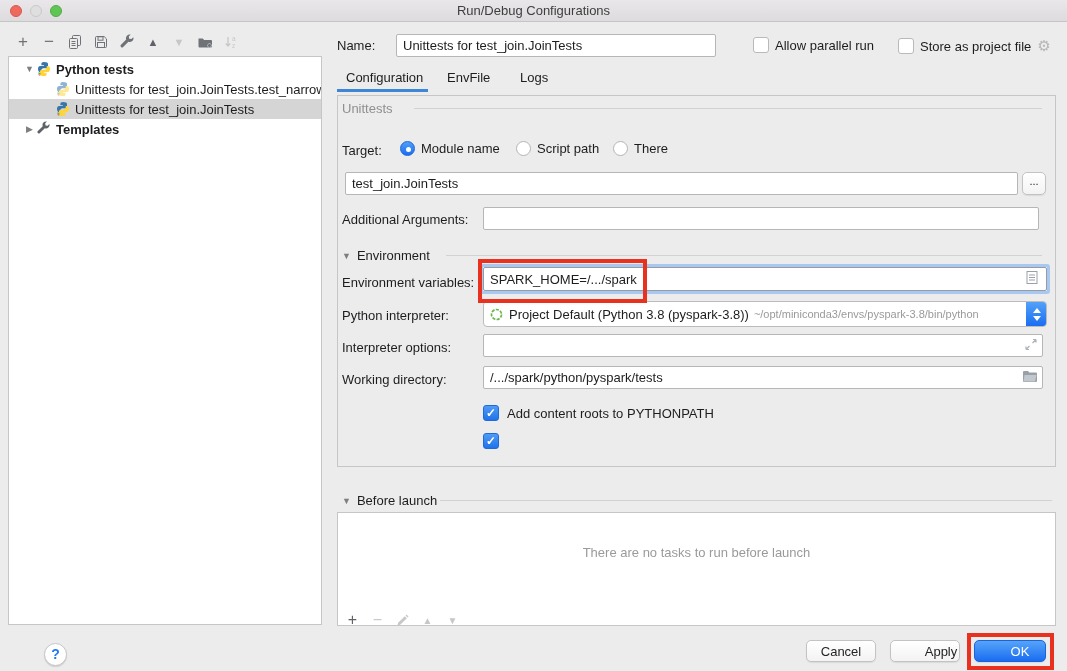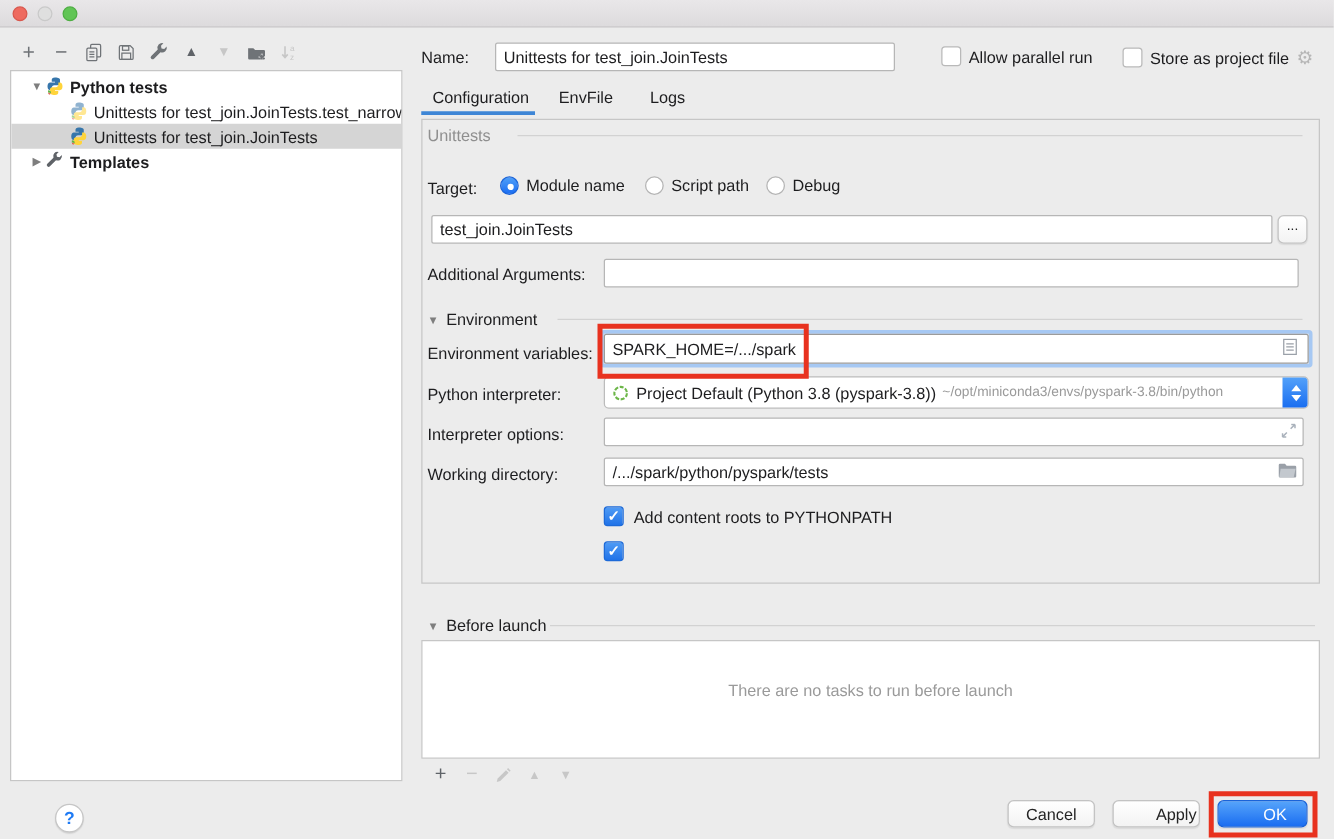--- a/index.html
+++ b/index.html
@@ -60,21 +60,21 @@
   
   .hdr-cb-group { position:absolute; display:flex; align-items:center; gap:6px; }
 
   
   .tab { position:absolute; top:70px; font-size:13px; color:#1d1d1f; }
   .tab-underline { position:absolute; left:337px; top:89px; width:91px; height:3px; background:#3e86d6; }
 
   
   .config-panel { position:absolute; left:337px; top:95px; width:719px; height:372px;
     border:1px solid #c6c6c6; }
-  .before-panel { position:absolute; left:337px; top:512px; width:719px; height:95px;
+  .before-panel { position:absolute; left:337px; top:512px; width:719px; height:114px;
     border:1px solid #c6c6c6; background:#fff; }
   .before-empty { position:absolute; left:0; right:0; top:32px; text-align:center; color:#9a9a9a; }
 
   .combo { position:absolute; background:#fff; border:1px solid #bcbcbc; border-radius:4px;
     display:flex; align-items:center; padding:0 8px 0 6px; overflow:hidden; white-space:nowrap; }
   .combo .path { color:#9a9a9a; font-size:11px; margin-left:5px; }
   .combo-stepper { position:absolute; right:-1px; top:-1px; bottom:-1px; width:21px;
     background:linear-gradient(#55a3fa,#186cf0); border-radius:0 4px 4px 0;
     display:flex; flex-direction:column; align-items:center; justify-content:center; gap:3px; }
   .chev-up { width:0; height:0; border-left:4px solid transparent; border-right:4px solid transparent; border-bottom:5px solid #fff; }
@@ -94,20 +94,21 @@
 
   .gear { color:#b6b6b6; font-size:15px; }
 </style>
 </head>
 <body>
 
 <div class="titlebar">
   <span class="tl red"></span>
   <span class="tl gray"></span>
   <span class="tl green"></span>
+  <div class="title">Run/Debug Configurations</div>
 </div>
 
 <div class="side-toolbar">
   <div class="tb-icon" style="font-size:17px">+</div>
   <div class="tb-icon" style="font-size:17px">−</div>
   <div class="tb-icon">
     <svg width="16" height="16" viewBox="0 0 16 16">
         <rect x="5.5" y="1.5" width="8" height="10" rx="1" fill="none" stroke="#6f7377"></rect>
         <rect x="2.5" y="4.5" width="8" height="10" rx="1" fill="#ececec" stroke="#6f7377"></rect>
         <path d="M4.5 7.5h4M4.5 9.5h4M4.5 11.5h4" stroke="#6f7377"></path>
@@ -216,21 +217,21 @@
 <div style="position:absolute; left:400px; top:141px; display:flex; align-items:center; gap:6px;">
   <span class="radio selected"></span>
   <span>Module name</span>
 </div>
 <div style="position:absolute; left:516px; top:141px; display:flex; align-items:flex-start; gap:6px;">
   <span class="radio"></span>
   <span>Script path</span>
 </div>
 <div style="position:absolute; left:613px; top:141px; display:flex; align-items:center; gap:6px;">
   <span class="radio"></span>
-  <span>Debug</span>
+  <span>There</span>
 </div>
 
 <input class="tfield" style="left: 345px; top: 172px; width: 673px; height: 23px;" value="test_join.JoinTests">
 <button class="mac-btn" style="left:1022px; top:172px; width:24px; height:23px; font-size:11px; padding-bottom:6px;">...</button>
 
 <div class="row-label" style="top:212px;">Additional Arguments:</div>
 <input class="tfield" style="left: 483px; top: 207px; width: 556px; height: 23px;" value="">
 
 <div class="row-label" style="top:248px; display:flex; align-items:center;">
   <span class="sec-tri">▼</span>

